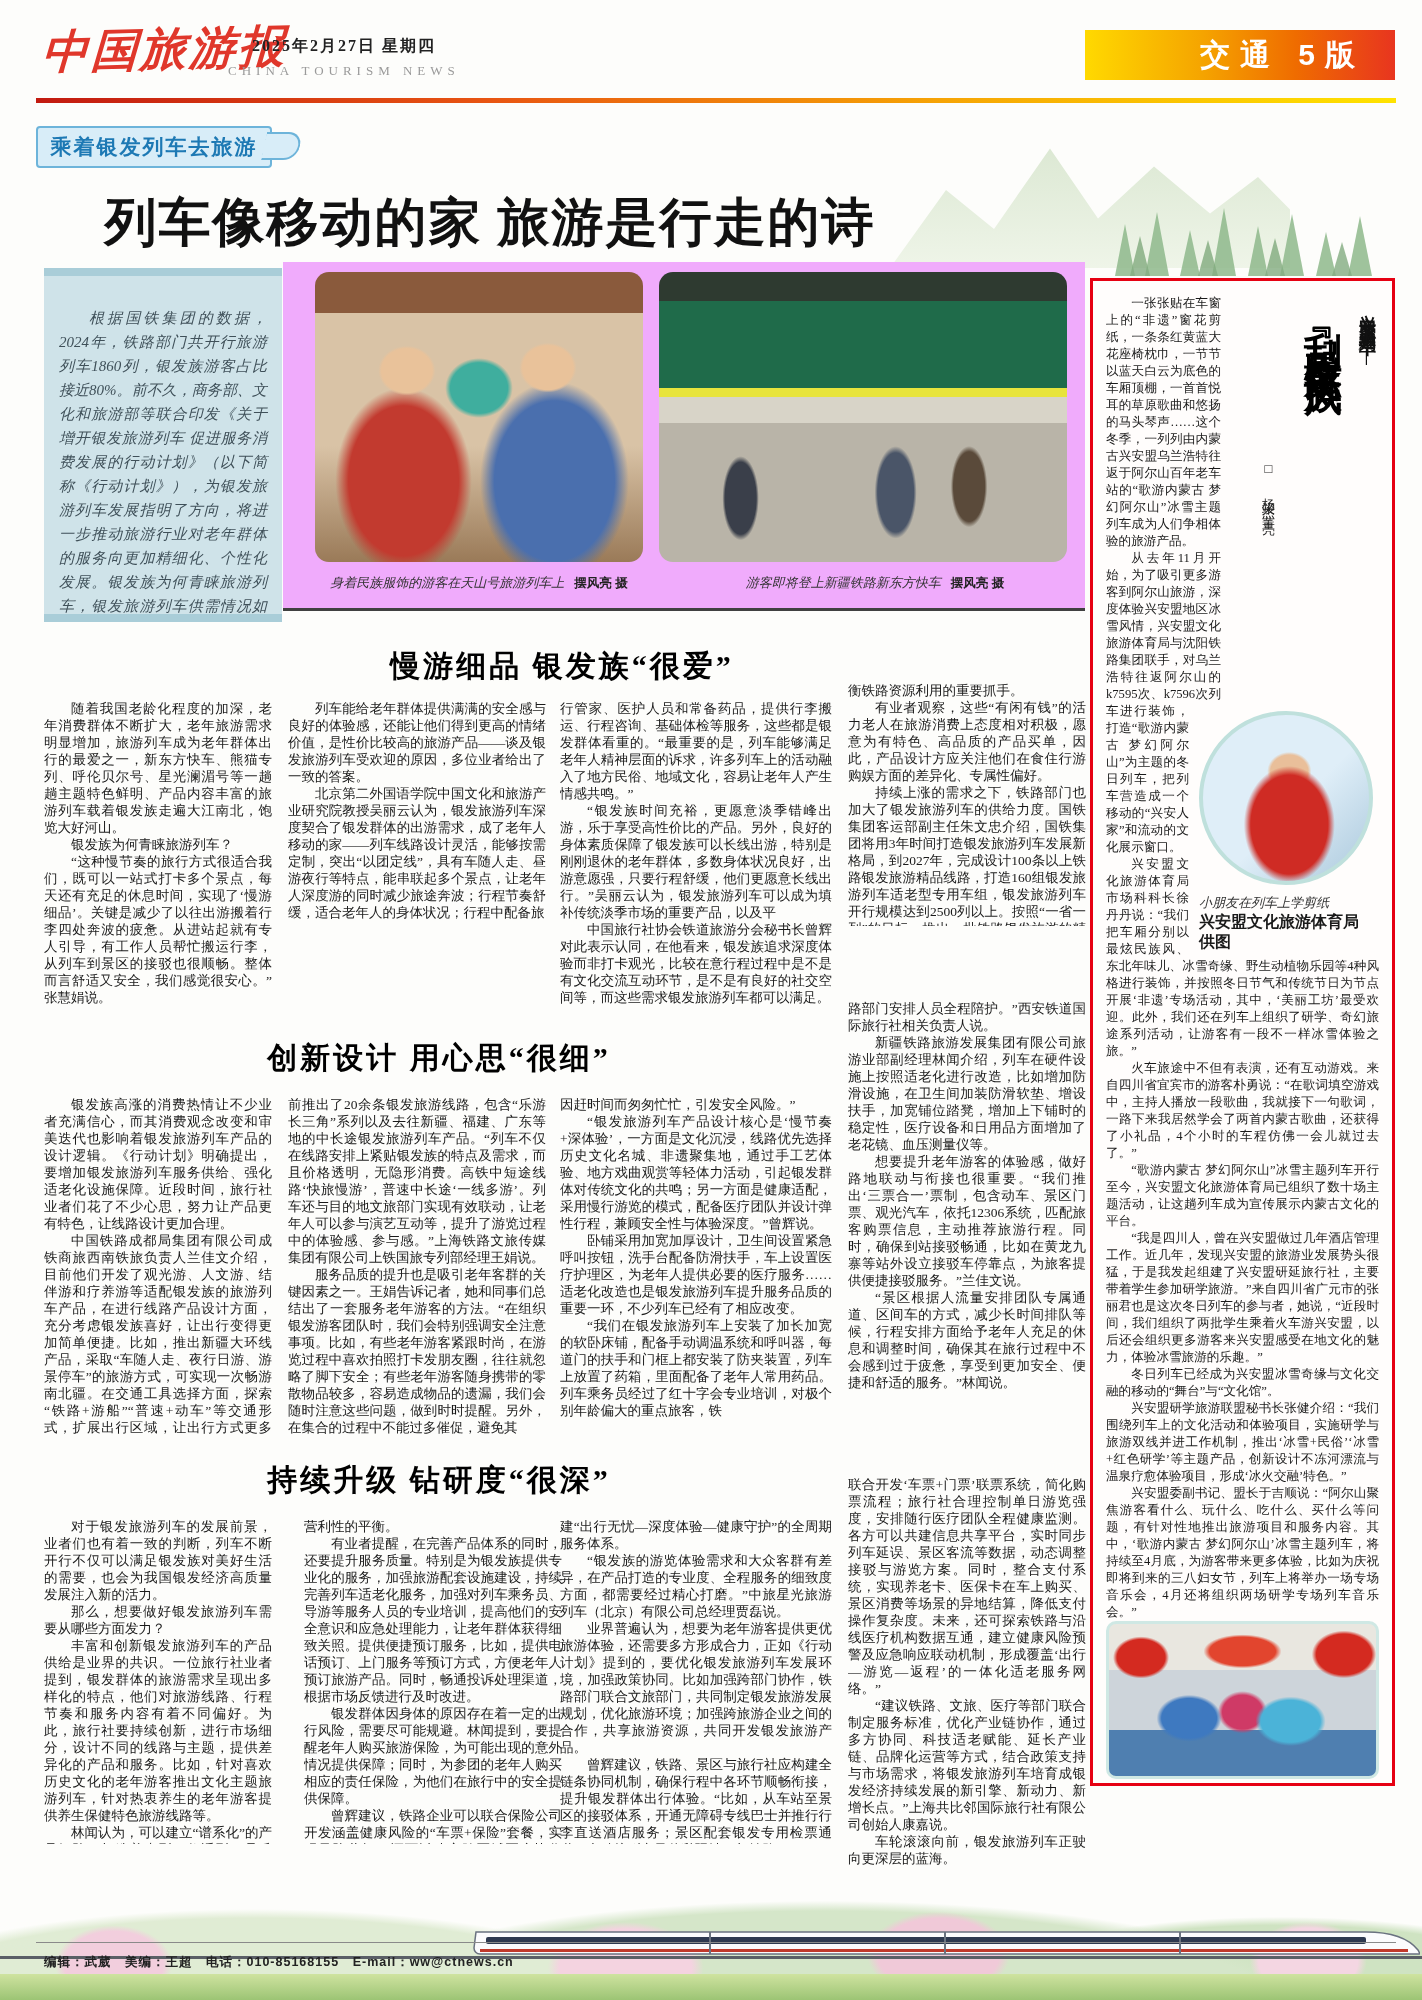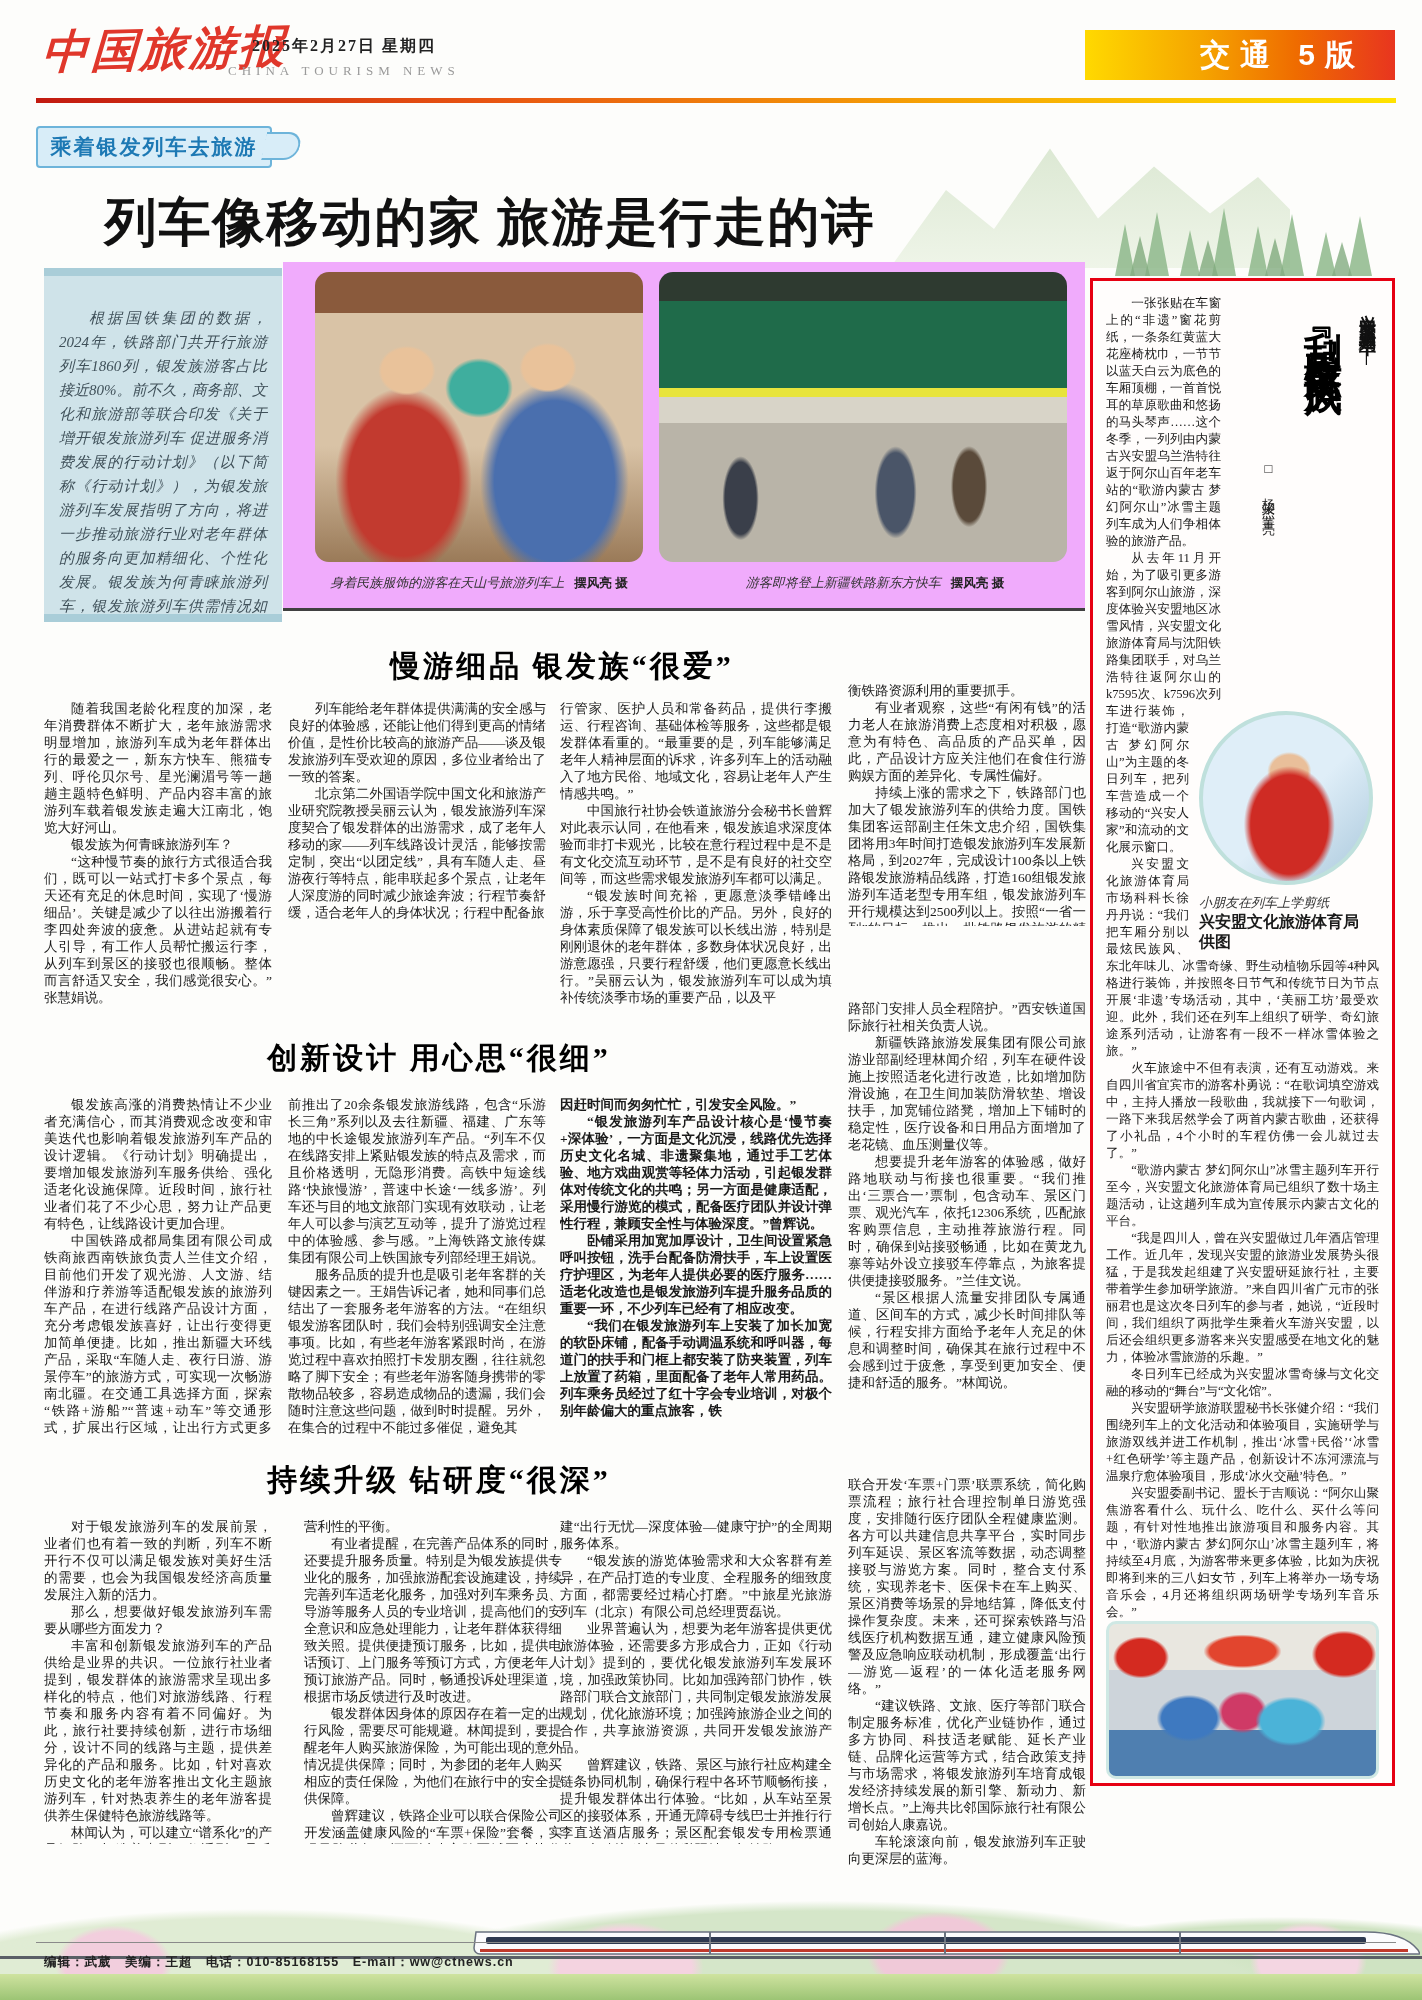--- a/index.html
+++ b/index.html
@@ -175,34 +175,34 @@
       <p>随着我国老龄化程度的加深，老年消费群体不断扩大，老年旅游需求明显增加，旅游列车成为老年群体出行的最爱之一，新东方快车、熊猫专列、呼伦贝尔号、星光澜湄号等一趟趟主题特色鲜明、产品内容丰富的旅游列车载着银发族走遍大江南北，饱览大好河山。</p>
       <p>银发族为何青睐旅游列车？</p>
       <p>“这种慢节奏的旅行方式很适合我们，既可以一站式打卡多个景点，每天还有充足的休息时间，实现了‘慢游细品’。关键是减少了以往出游搬着行李四处奔波的疲惫。从进站起就有专人引导，有工作人员帮忙搬运行李，从列车到景区的接驳也很顺畅。整体而言舒适又安全，我们感觉很安心。”张慧娟说。</p>
     </div>
   <div class="abs article-col" style="left:288px;top:700px;width:258px;height:320px;">
       <p>列车能给老年群体提供满满的安全感与良好的体验感，还能让他们得到更高的情绪价值，是性价比较高的旅游产品——谈及银发旅游列车受欢迎的原因，多位业者给出了一致的答案。</p>
       <p>北京第二外国语学院中国文化和旅游产业研究院教授吴丽云认为，银发旅游列车深度契合了银发群体的出游需求，成了老年人移动的家——列车线路设计灵活，能够按需定制，突出“以团定线”，具有车随人走、昼游夜行等特点，能串联起多个景点，让老年人深度游的同时减少旅途奔波；行程节奏舒缓，适合老年人的身体状况；行程中配备旅</p>
     </div>
   <div class="abs article-col cont" style="left:560px;top:700px;width:272px;height:320px;">
       <p>行管家、医护人员和常备药品，提供行李搬运、行程咨询、基础体检等服务，这些都是银发群体看重的。“最重要的是，列车能够满足老年人精神层面的诉求，许多列车上的活动融入了地方民俗、地域文化，容易让老年人产生情感共鸣。”</p>
+      <p>“银发族时间充裕，更愿意淡季错峰出游，乐于享受高性价比的产品。另外，良好的身体素质保障了银发族可以长线出游，特别是刚刚退休的老年群体，多数身体状况良好，出游意愿强，只要行程舒缓，他们更愿意长线出行。”吴丽云认为，银发旅游列车可以成为填补传统淡季市场的重要产品，以及平</p>
       <p>中国旅行社协会铁道旅游分会秘书长曾辉对此表示认同，在他看来，银发族追求深度体验而非打卡观光，比较在意行程过程中是不是有文化交流互动环节，是不是有良好的社交空间等，而这些需求银发旅游列车都可以满足。</p>
-      <p>“银发族时间充裕，更愿意淡季错峰出游，乐于享受高性价比的产品。另外，良好的身体素质保障了银发族可以长线出游，特别是刚刚退休的老年群体，多数身体状况良好，出游意愿强，只要行程舒缓，他们更愿意长线出行。”吴丽云认为，银发旅游列车可以成为填补传统淡季市场的重要产品，以及平</p>
     </div>
 
   <div class="abs sec-title" style="left:44px;top:1038px;width:790px;">创新设计 用心思“很细”</div>
   <div class="abs article-col" style="left:44px;top:1096px;width:228px;height:340px;">
       <p>银发族高涨的消费热情让不少业者充满信心，而其消费观念改变和审美迭代也影响着银发旅游列车产品的设计逻辑。《行动计划》明确提出，要增加银发旅游列车服务供给、强化适老化设施保障。近段时间，旅行社业者们花了不少心思，努力让产品更有特色，让线路设计更加合理。</p>
       <p>中国铁路成都局集团有限公司成铁商旅西南铁旅负责人兰佳文介绍，目前他们开发了观光游、人文游、结伴游和疗养游等适配银发族的旅游列车产品，在进行线路产品设计方面，充分考虑银发族喜好，让出行变得更加简单便捷。比如，推出新疆大环线产品，采取“车随人走、夜行日游、游景停车”的旅游方式，可实现一次畅游南北疆。在交通工具选择方面，探索“铁路+游船”“普速+动车”等交通形式，扩展出行区域，让出行方式更多样。在餐食活动方面，准备少油少盐的食物。同时，组织丰富多彩的列车文娱活动，提升银发旅客的体验感和幸福感。</p>
     </div>
   <div class="abs article-col cont" style="left:288px;top:1096px;width:258px;height:340px;">
       <p>前推出了20余条银发旅游线路，包含“乐游长三角”系列以及去往新疆、福建、广东等地的中长途银发旅游列车产品。“列车不仅在线路安排上紧贴银发族的特点及需求，而且价格透明，无隐形消费。高铁中短途线路‘快旅慢游’，普速中长途‘一线多游’。列车还与目的地文旅部门实现有效联动，让老年人可以参与演艺互动等，提升了游览过程中的体验感、参与感。”上海铁路文旅传媒集团有限公司上铁国旅专列部经理王娟说。</p>
       <p>服务品质的提升也是吸引老年客群的关键因素之一。王娟告诉记者，她和同事们总结出了一套服务老年游客的方法。“在组织银发游客团队时，我们会特别强调安全注意事项。比如，有些老年游客紧跟时尚，在游览过程中喜欢拍照打卡发朋友圈，往往就忽略了脚下安全；有些老年游客随身携带的零散物品较多，容易造成物品的遗漏，我们会随时注意这些问题，做到时时提醒。另外，在集合的过程中不能过多催促，避免其</p>
     </div>
-  <div class="abs article-col cont" style="left:560px;top:1096px;width:272px;height:340px;font-weight:bold;">
+  <div class="abs article-col cont" style="left:560px;top:1096px;width:272px;height:340px;">
       <p>因赶时间而匆匆忙忙，引发安全风险。”</p>
       <p>“银发旅游列车产品设计核心是‘慢节奏+深体验’，一方面是文化沉浸，线路优先选择历史文化名城、非遗聚集地，通过手工艺体验、地方戏曲观赏等轻体力活动，引起银发群体对传统文化的共鸣；另一方面是健康适配，采用慢行游览的模式，配备医疗团队并设计弹性行程，兼顾安全性与体验深度。”曾辉说。</p>
       <p>卧铺采用加宽加厚设计，卫生间设置紧急呼叫按钮，洗手台配备防滑扶手，车上设置医疗护理区，为老年人提供必要的医疗服务……适老化改造也是银发旅游列车提升服务品质的重要一环，不少列车已经有了相应改变。</p>
       <p>“我们在银发旅游列车上安装了加长加宽的软卧床铺，配备手动调温系统和呼叫器，每道门的扶手和门框上都安装了防夹装置，列车上放置了药箱，里面配备了老年人常用药品。列车乘务员经过了红十字会专业培训，对极个别年龄偏大的重点旅客，铁</p>
     </div>
 
   <div class="abs sec-title" style="left:44px;top:1460px;width:790px;">持续升级 钻研度“很深”</div>
   <div class="abs article-col" style="left:44px;top:1518px;width:228px;height:326px;">
       <p>对于银发旅游列车的发展前景，业者们也有着一致的判断，列车不断开行不仅可以满足银发族对美好生活的需要，也会为我国银发经济高质量发展注入新的活力。</p>
       <p>那么，想要做好银发旅游列车需要从哪些方面发力？</p>

